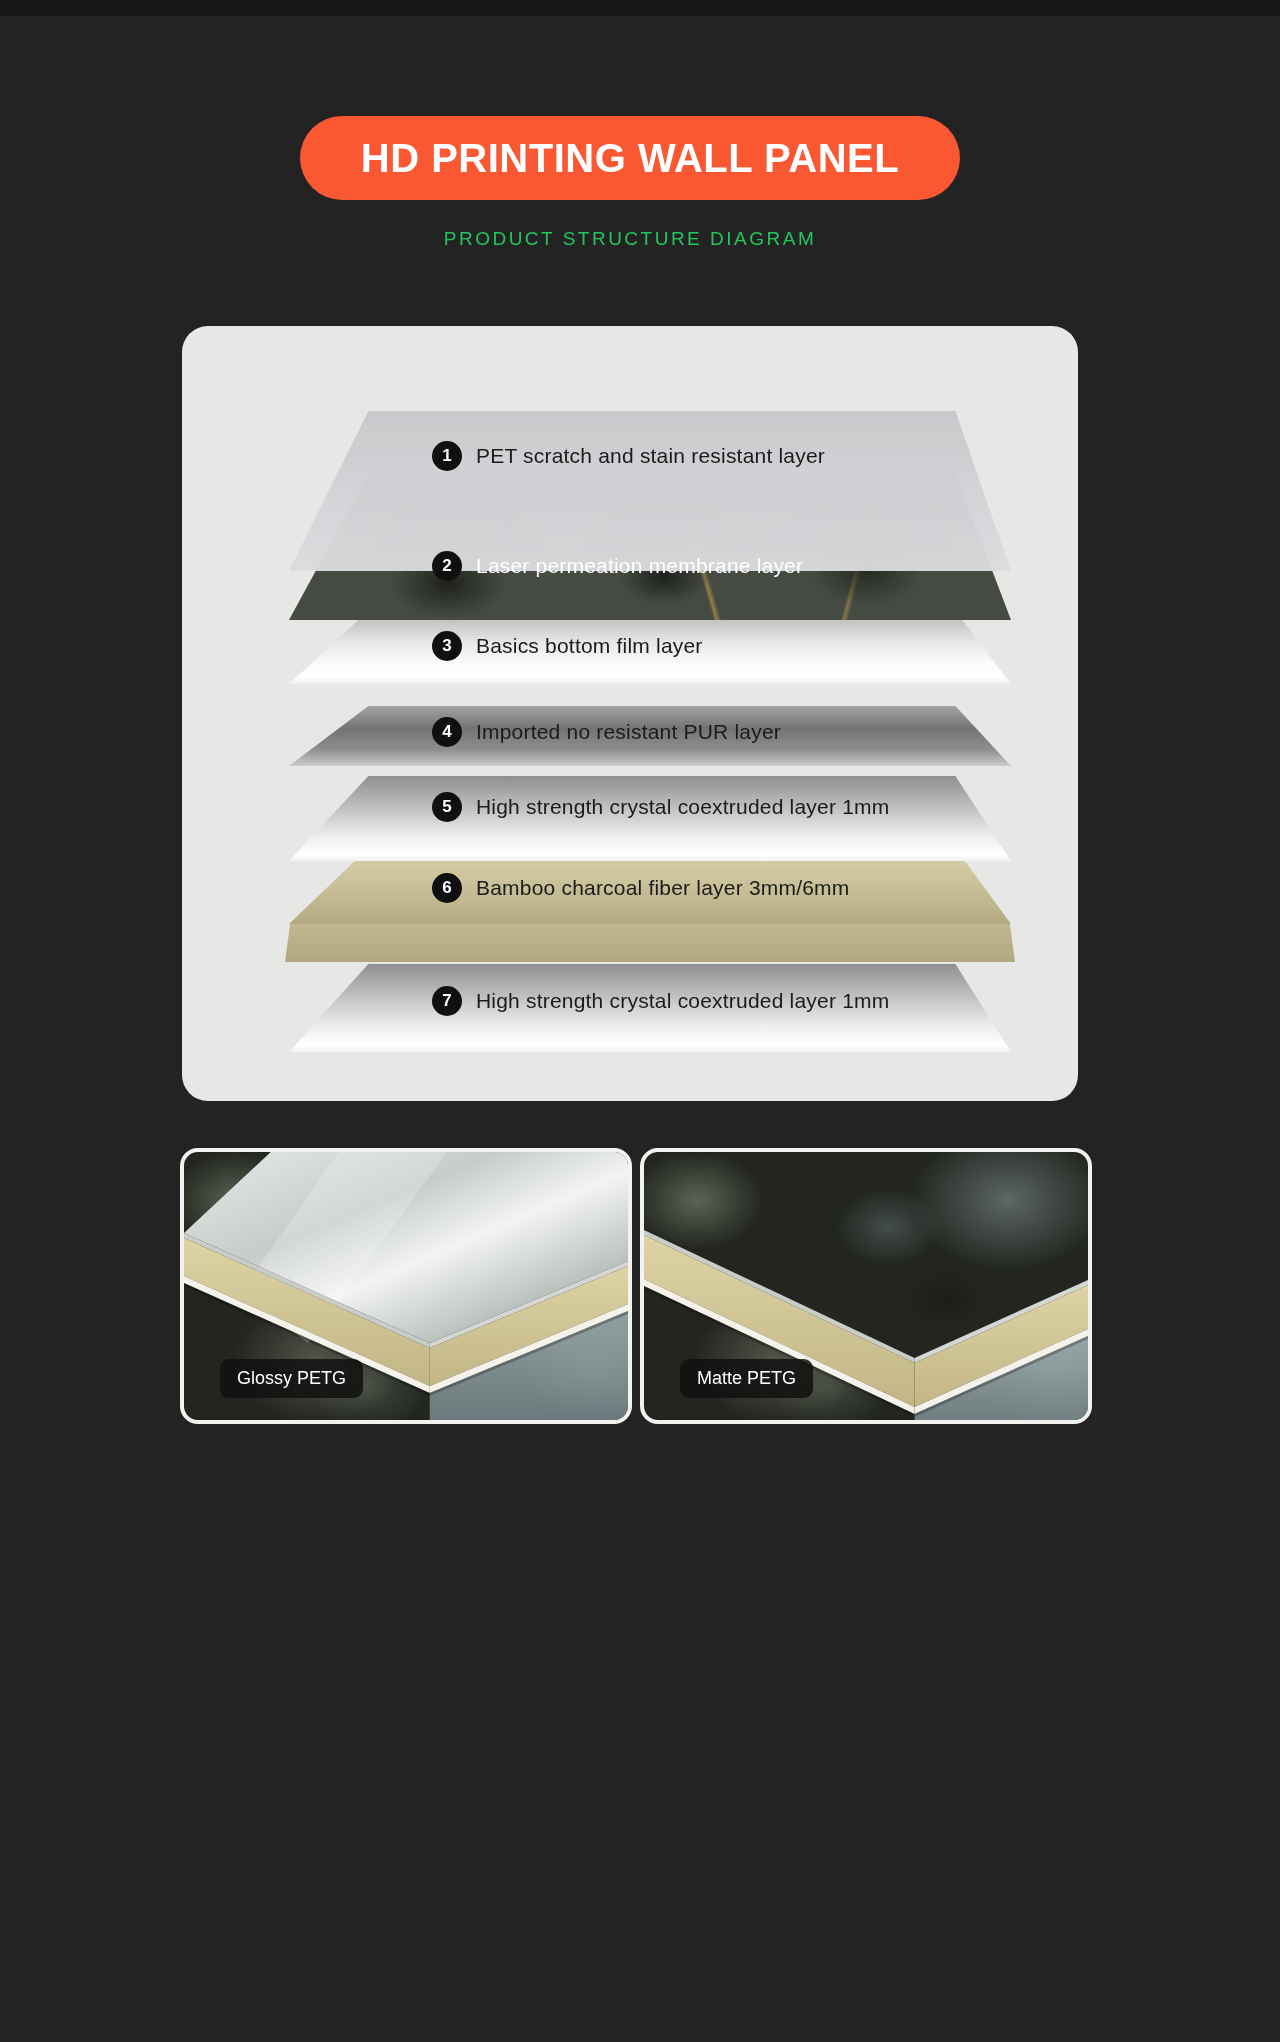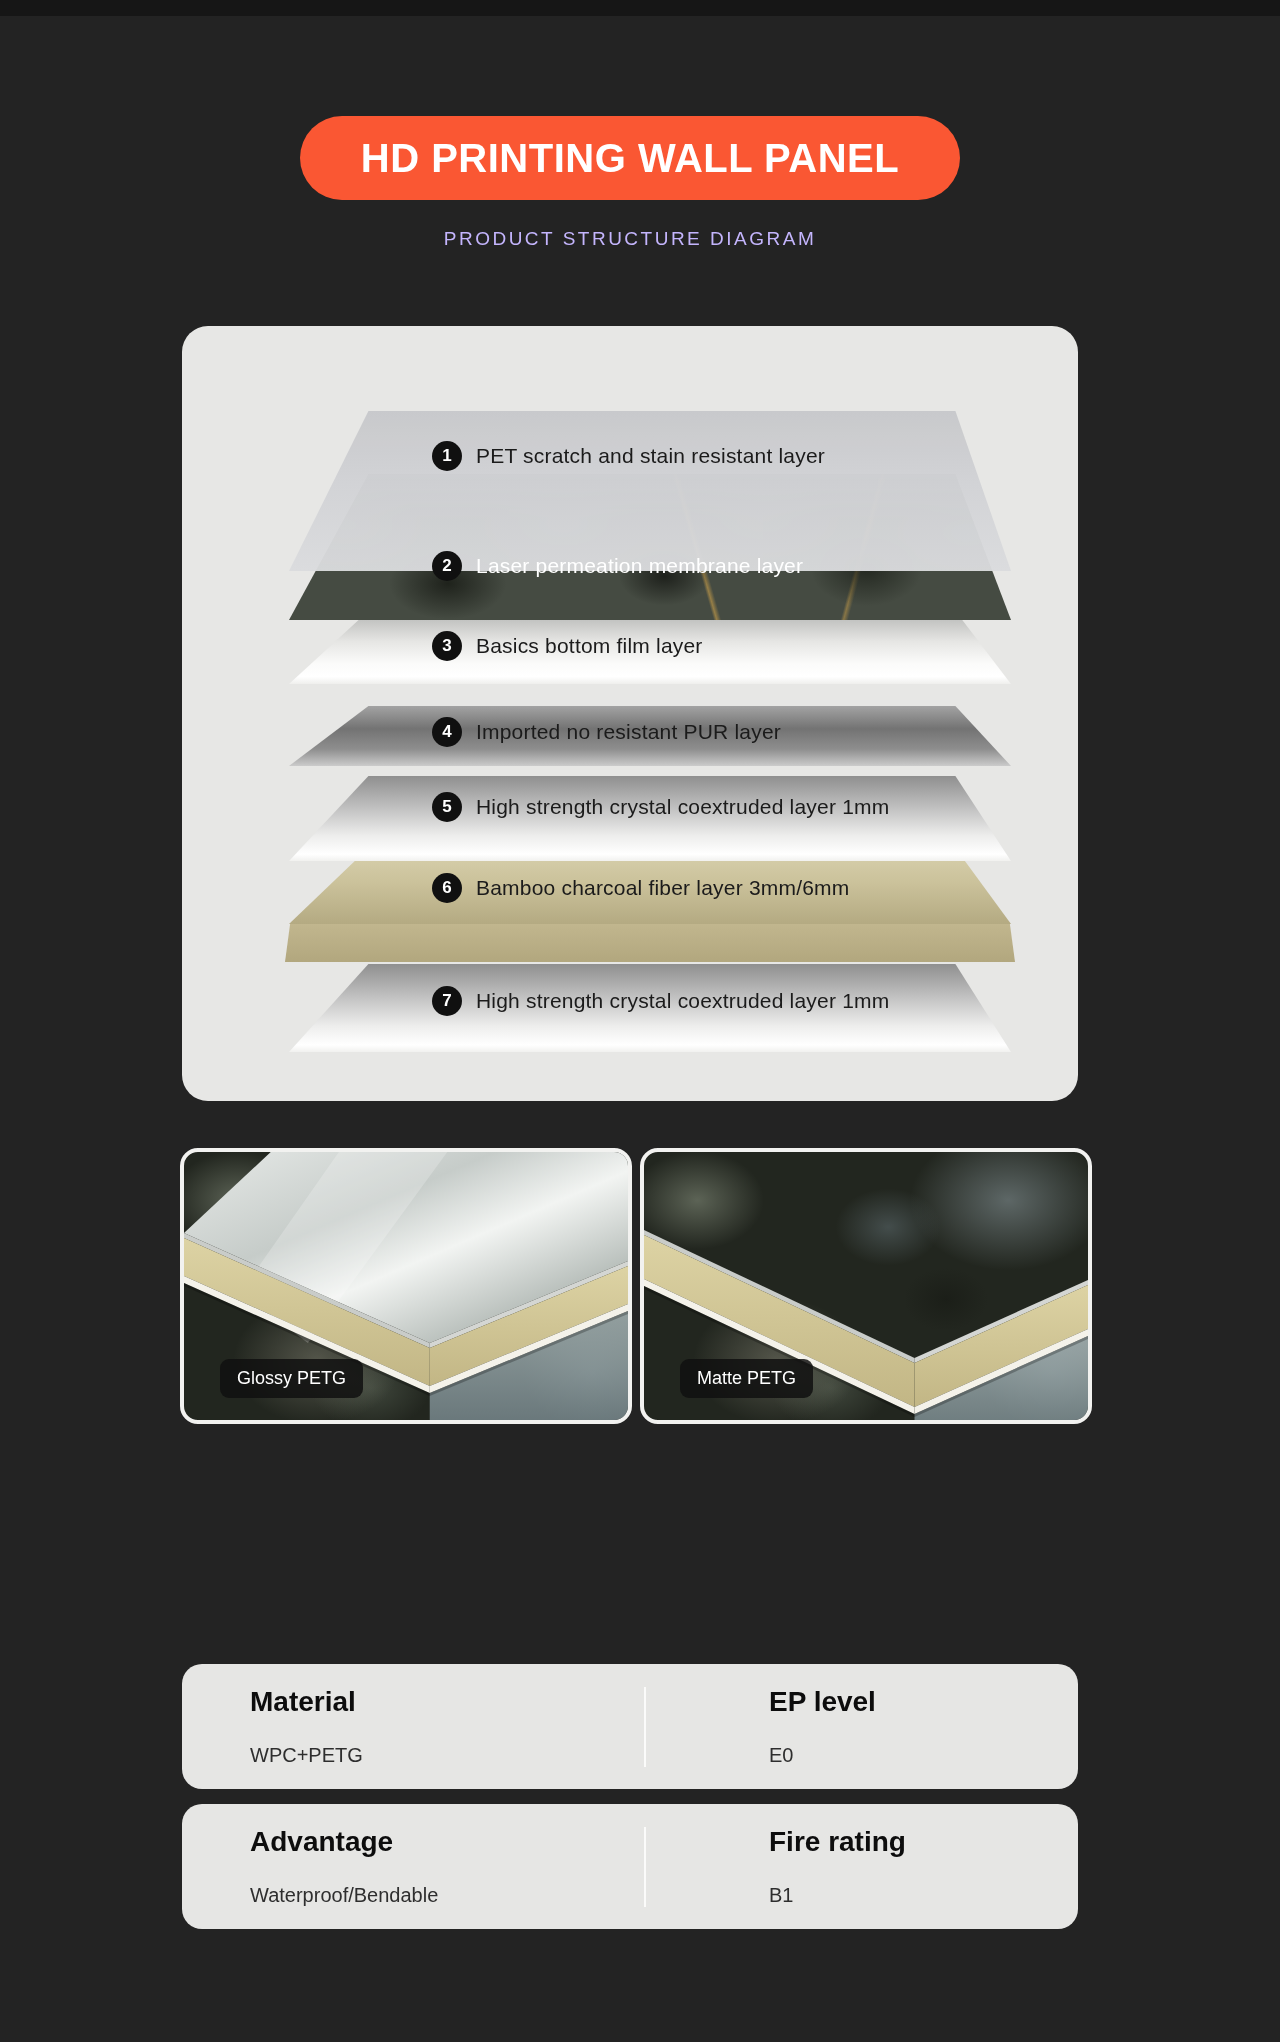--- a/index.html
+++ b/index.html
@@ -13,21 +13,21 @@
   .title-pill {
     position:absolute; left:300px; top:100px; width:660px; height:84px;
     background:#FA5733; border-radius:42px;
     display:flex; align-items:center; justify-content:center;
   }
   .title-pill span {
     color:#ffffff; font-size:40px; font-weight:800; letter-spacing:.5px; white-space:nowrap;
   }
   .subtitle {
     position:absolute; left:180px; top:212px; width:900px; text-align:center;
-    color:#c4b5fd; font-size:19px; letter-spacing:2.5px; font-weight:400;
+    color:#22c55e; font-size:19px; letter-spacing:2.5px; font-weight:400;
   }
   
   .card {
     position:absolute; left:182px; top:310px; width:896px; height:775px;
     background:#e7e7e5; border-radius:26px; overflow:hidden;
   }
   .slab {
     position:absolute; left:107px; width:722px;
     clip-path:polygon(11% 0, 92.3% 0, 100% 100%, 0 100%);
     filter:drop-shadow(0 6px 5px rgba(0,0,0,.25));
@@ -217,37 +217,15 @@
       <polygon points="262,206 430,128 430,133 262,211" fill="#d4d6d3"></polygon>
       <polygon points="262,211 430,133 430,177 262,255" fill="url(#khaki2)"></polygon>
       <polygon points="262,255 430,177 430,184 262,262" fill="#f4f2ea"></polygon>
       <polygon points="0,134 262,262 262,265 0,137" fill="#000000" opacity=".25"></polygon>
       <polygon points="262,262 430,184 430,187 262,265" fill="#000000" opacity=".25"></polygon>
     </svg>
     <span class="photo-tag">Matte PETG</span>
   </div>
 
 
-  <div class="spec-row spec-row-2">
-    <div class="spec-cell cell-a">
-      <div class="spec-label">Material</div>
-      <div class="spec-value">WPC+PETG</div>
-    </div>
-    <div class="spec-divider"></div>
-    <div class="spec-cell cell-b">
-      <div class="spec-label">EP level</div>
-      <div class="spec-value">E0</div>
-    </div>
-  </div>
-
-  <div class="spec-row spec-row-3">
-    <div class="spec-cell cell-a">
-      <div class="spec-label">Advantage</div>
-      <div class="spec-value">Waterproof/Bendable</div>
-    </div>
-    <div class="spec-divider"></div>
-    <div class="spec-cell cell-b">
-      <div class="spec-label">Fire rating</div>
-      <div class="spec-value">B1</div>
-    </div>
-  </div>
+
 
 </div>
 
 </body></html>

